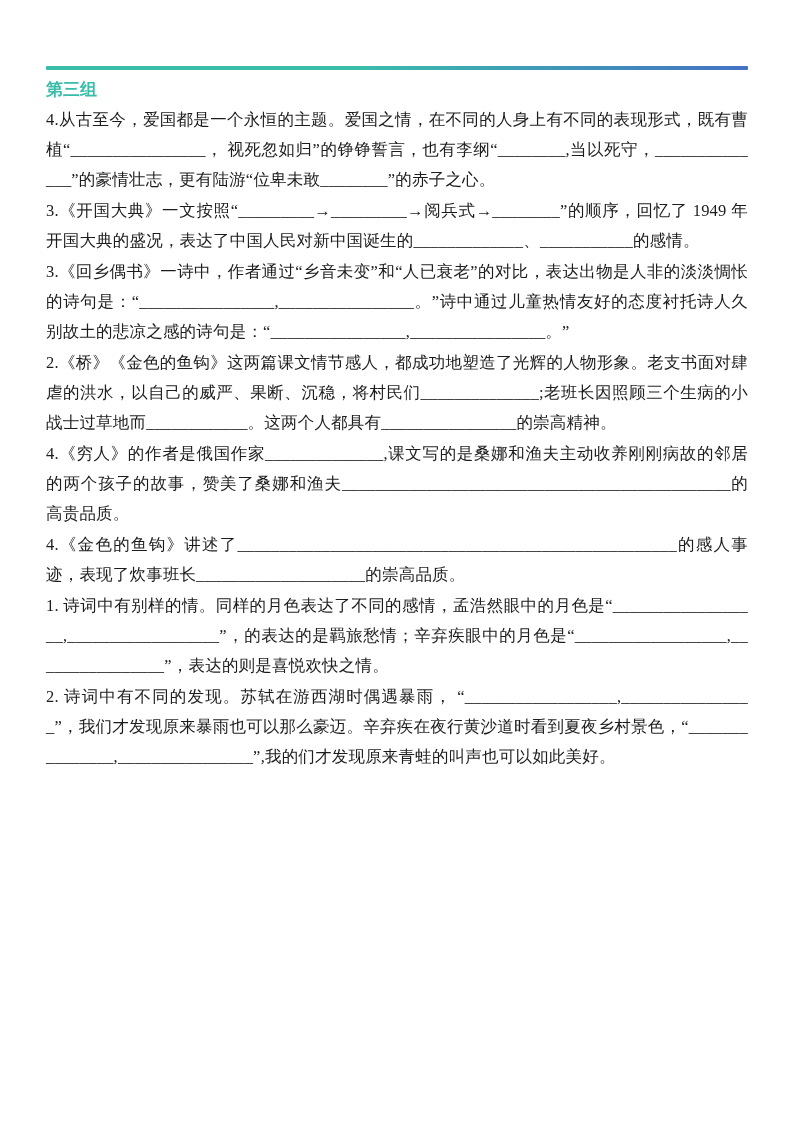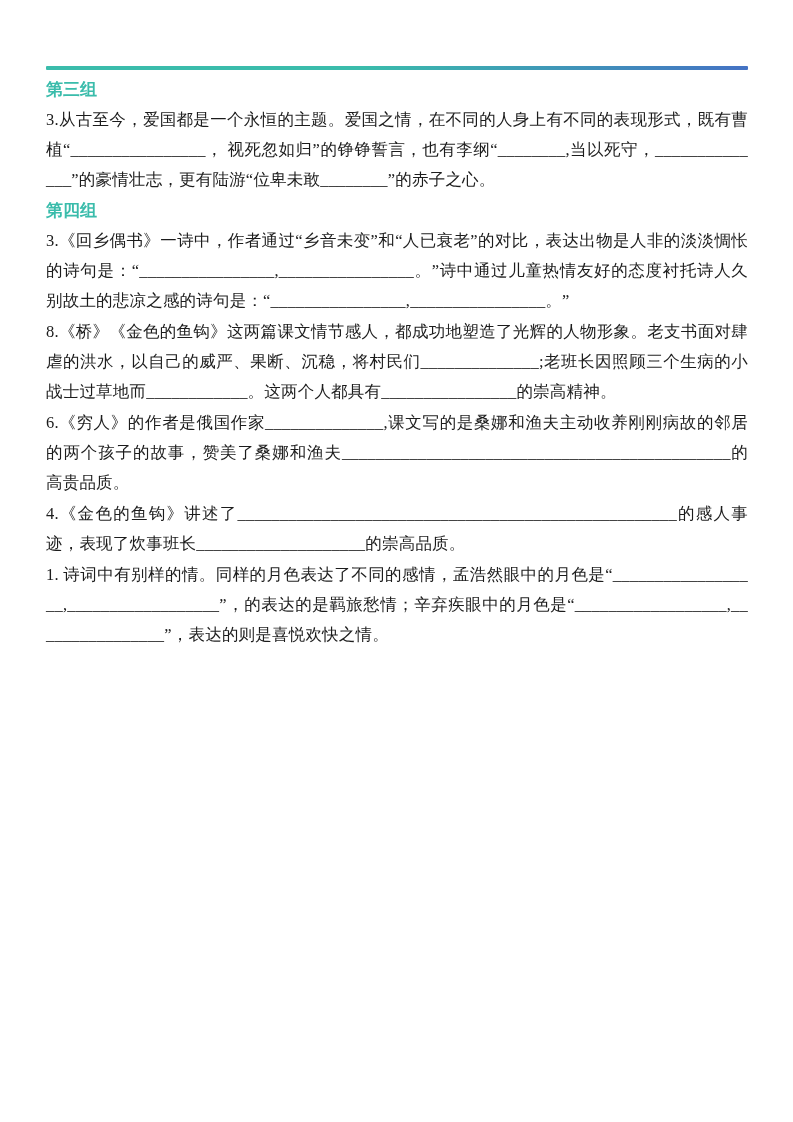--- a/index.html
+++ b/index.html
@@ -49,28 +49,29 @@
 </style>
 </head>
 <body>
 
 <div class="page">
 
   <div class="top-rule"></div>
 
   <section>
     <h2 class="sec-title">第三组</h2>
-    <p class="q">3.从古至今，爱国都是一个永恒的主题。爱国之情，在不同的人身上有不同的表现形式，既有曹植“________________， 视死忽如归”的铮铮誓言，也有李纲“________,当以死守，______________”的豪情壮志，更有陆游“位卑未敢________”的赤子之心。</p>
+    <p class="q">4.从古至今，爱国都是一个永恒的主题。爱国之情，在不同的人身上有不同的表现形式，既有曹植“________________， 视死忽如归”的铮铮誓言，也有李纲“________,当以死守，______________”的豪情壮志，更有陆游“位卑未敢________”的赤子之心。</p>
+    <p class="q">3.《开国大典》一文按照“_________→_________→阅兵式→________”的顺序，回忆了 1949 年开国大典的盛况，表达了中国人民对新中国诞生的_____________、___________的感情。</p>
   </section>
 
   <section>
-    <h2 class="sec-title">第四组</h2>
     <p class="q">3.《回乡偶书》一诗中，作者通过“乡音未变”和“人已衰老”的对比，表达出物是人非的淡淡惆怅的诗句是：“________________,________________。”诗中通过儿童热情友好的态度衬托诗人久别故土的悲凉之感的诗句是：“________________,________________。”</p>
-    <p class="q">8.《桥》《金色的鱼钩》这两篇课文情节感人，都成功地塑造了光辉的人物形象。老支书面对肆虐的洪水，以自己的威严、果断、沉稳，将村民们______________;老班长因照顾三个生病的小战士过草地而____________。这两个人都具有________________的崇高精神。</p>
-    <p class="q">6.《穷人》的作者是俄国作家______________,课文写的是桑娜和渔夫主动收养刚刚病故的邻居的两个孩子的故事，赞美了桑娜和渔夫______________________________________________的高贵品质。</p>
+    <p class="q">2.《桥》《金色的鱼钩》这两篇课文情节感人，都成功地塑造了光辉的人物形象。老支书面对肆虐的洪水，以自己的威严、果断、沉稳，将村民们______________;老班长因照顾三个生病的小战士过草地而____________。这两个人都具有________________的崇高精神。</p>
+    <p class="q">4.《穷人》的作者是俄国作家______________,课文写的是桑娜和渔夫主动收养刚刚病故的邻居的两个孩子的故事，赞美了桑娜和渔夫______________________________________________的高贵品质。</p>
     <p class="q">4.《金色的鱼钩》讲述了____________________________________________________的感人事迹，表现了炊事班长____________________的崇高品质。</p>
   </section>
 
   <section>
     <p class="q">1. 诗词中有别样的情。同样的月色表达了不同的感情，孟浩然眼中的月色是“__________________,__________________”，的表达的是羁旅愁情；辛弃疾眼中的月色是“__________________,________________”，表达的则是喜悦欢快之情。</p>
+    <p class="q">2. 诗词中有不同的发现。苏轼在游西湖时偶遇暴雨， “__________________,________________”，我们才发现原来暴雨也可以那么豪迈。辛弃疾在夜行黄沙道时看到夏夜乡村景色，“_______________,________________”,我的们才发现原来青蛙的叫声也可以如此美好。</p>
   </section>
 
 </div>
 
 </body></html>

